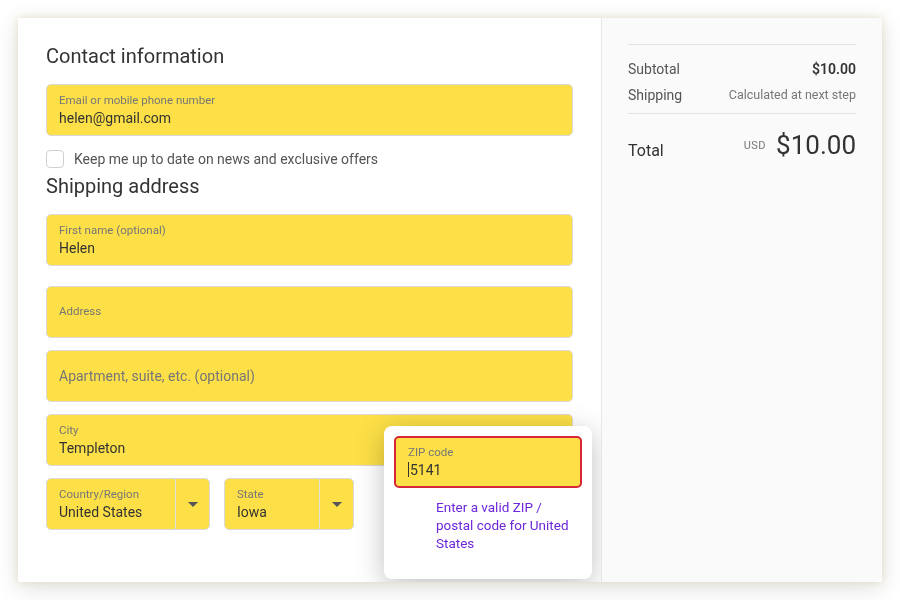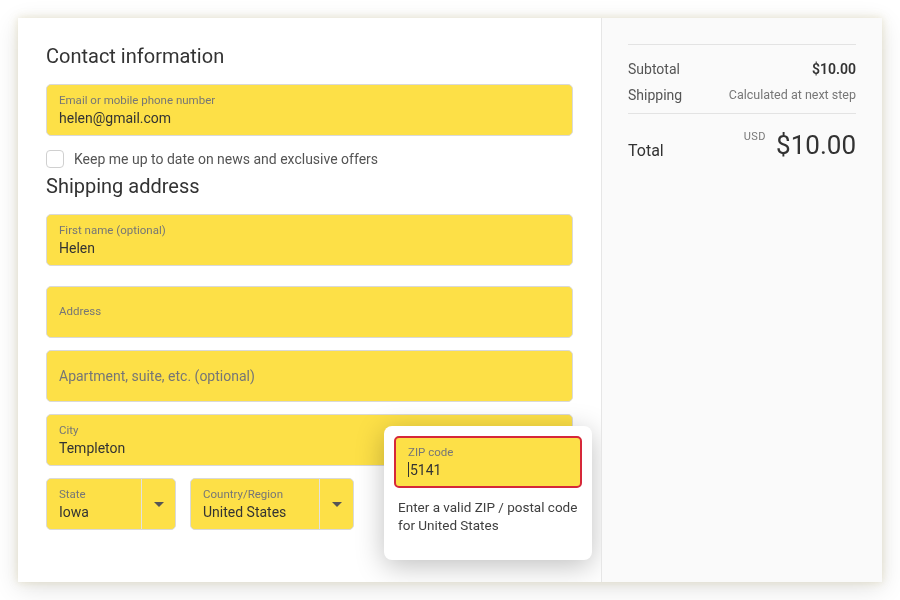--- a/index.html
+++ b/index.html
@@ -77,32 +77,32 @@
     background:#fff;
     border-radius:8px;
     box-shadow:0 6px 28px rgba(0,0,0,.25);
     padding:10px 10px 26px 10px;
   }
   .popover .field{
     border:2px solid #d62839;height:52px;
   }
   .popover .field .value{color:#333;}
   .popover .err{
-    color:#404040;font-size:13.5px;line-height:1.35;margin-top:10px;padding:0 4px;
+    color:#6d28d9;font-size:13.5px;line-height:1.35;margin-top:10px;padding:0 4px;margin-left:38px;
   }
   .cursor{
     display:inline-block;width:1px;height:15px;background:#333;vertical-align:-2px;margin-right:1px;
   }
   
   .sum-row{display:flex;justify-content:space-between;font-size:14px;color:#555;margin-bottom:10px;}
   .sum-sep{height:1px;background:#e3e3e3;margin:6px 0 16px 0;}
   .sum-sep.top{margin:0 0 16px 0;}
   .total-row{display:flex;justify-content:space-between;align-items:flex-end;}
   .total-label{font-size:16px;color:#323232;}
-  .total-val{display:flex;align-items:flex-start;gap:10px;}
+  .total-val{display:flex;align-items:center;gap:10px;}
   .total-val .cur{font-size:11px;color:#777;letter-spacing:.5px;}
   .total-val .amt{font-size:26px;color:#323232;font-weight:400;}
 </style>
 </head>
 <body>
 
 <div class="card">
 
   <div class="left">
 
@@ -134,30 +134,30 @@
     <div class="field single placeholder">
       <span class="ph">Apartment, suite, etc. (optional)</span>
     </div>
 
     <div class="field single">
       <div class="label">City</div>
       <input class="value" value="Templeton" style="">
     </div>
 
     <div class="row">
-      <div class="field select" style="flex:0 0 130px;">
-        <div class="label">State</div>
-        <div class="value">Iowa</div>
+      <div class="field select" style="flex:0 0 164px;">
+        <div class="label">Country/Region</div>
+        <div class="value">United States</div>
         <div class="caret-btn">
             <span class="caret-down"></span>
           </div>
       </div>
-      <div class="field select" style="flex:0 0 164px;">
-        <div class="label">Country/Region</div>
-        <div class="value">United States</div>
+      <div class="field select" style="flex:0 0 130px;">
+        <div class="label">State</div>
+        <div class="value">Iowa</div>
         <div class="caret-btn">
             <span class="caret-down"></span>
           </div>
       </div>
       <div style="flex:1;"></div>
     </div>
 
     <div style="height:44px;"></div>
 
     <div class="popover">

